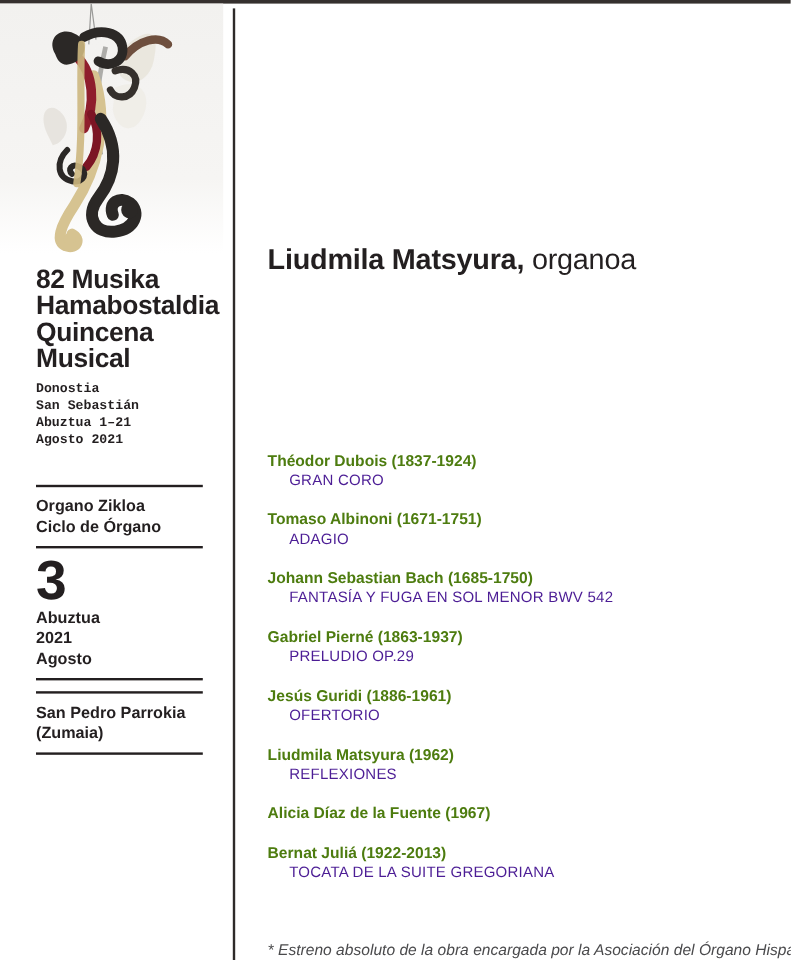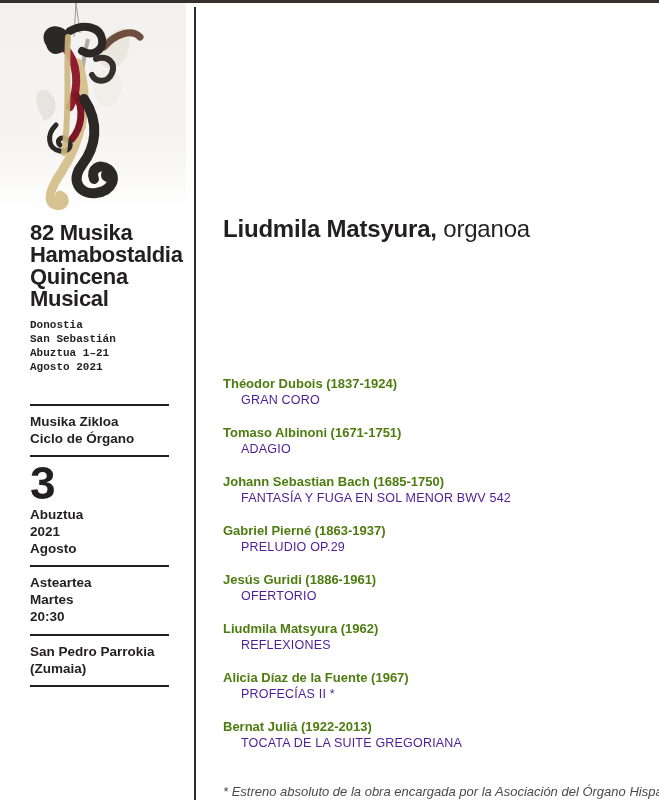--- a/index.html
+++ b/index.html
@@ -34,21 +34,21 @@
   .day-number{font-weight:bold;font-size:46px;line-height:44px;margin-top:4px;letter-spacing:-1px;}
   .date-block,.time-block,.venue-block{font-weight:bold;font-size:13.5px;line-height:17px;}
   .date-block{margin-top:1px;}
   .rule-3{margin-top:8px;}
   .time-block{margin-top:7px;}
   .rule-4{margin-top:9px;}
   .venue-block{margin-top:7px;}
   .rule-5{margin-top:8px;}
   
   .page-title{
-    position:absolute;left:223px;top:215px;
+    position:absolute;left:223px;top:203px;
     font-size:24px;letter-spacing:-0.2px;white-space:nowrap;
   }
   .page-title .artist-name{font-weight:bold;}
   .page-title .artist-role{font-weight:normal;}
   .program{position:absolute;left:223px;top:376px;width:410px;}
   .program-entry{margin-bottom:17px;}
   .composer{font-weight:bold;font-size:13px;line-height:16px;color:#4d7c0f;}
   .piece{font-size:12.5px;line-height:16px;color:#4c1d95;letter-spacing:0.2px;margin-left:18px;}
   .footnote{
     position:absolute;left:223px;top:784px;width:430px;
@@ -103,38 +103,33 @@
   </div>
   <div class="festival-sub">
     <div>Donostia</div>
     <div>San Sebastián</div>
     <div>Abuztua 1–21</div>
     <div>Agosto 2021</div>
   </div>
 
   <hr class="rule rule-1">
   <div class="cycle">
-    <div>Musika Zikloa</div>
+    <div>Organo Zikloa</div>
     <div>Ciclo de Órgano</div>
   </div>
   <hr class="rule rule-2">
 
   <div class="day-number">3</div>
   <div class="date-block">
     <div>Abuztua</div>
     <div>2021</div>
     <div>Agosto</div>
   </div>
   <hr class="rule rule-3">
 
-  <div class="time-block">
-    <div>Asteartea</div>
-    <div>Martes</div>
-    <div>20:30</div>
-  </div>
   <hr class="rule rule-4">
 
   <div class="venue-block">
     <div>San Pedro Parrokia</div>
     <div>(Zumaia)</div>
   </div>
   <hr class="rule rule-5">
 </div>
 
 <div class="page-title"><span class="artist-name">Liudmila Matsyura,</span><span class="artist-role"> organoa</span></div>
@@ -159,21 +154,20 @@
   <div class="program-entry">
     <div class="composer">Jesús Guridi (1886-1961)</div>
     <div class="piece">OFERTORIO</div>
   </div>
   <div class="program-entry">
     <div class="composer">Liudmila Matsyura (1962)</div>
     <div class="piece">REFLEXIONES</div>
   </div>
   <div class="program-entry">
     <div class="composer">Alicia Díaz de la Fuente (1967)</div>
-    <div class="piece">PROFECÍAS II *</div>
   </div>
   <div class="program-entry">
     <div class="composer">Bernat Juliá (1922-2013)</div>
     <div class="piece">TOCATA DE LA SUITE GREGORIANA</div>
   </div>
 </div>
 
 <div class="footnote">* Estreno absoluto de la obra encargada por la Asociación del Órgano Hispano.</div>
 
 </body></html>

